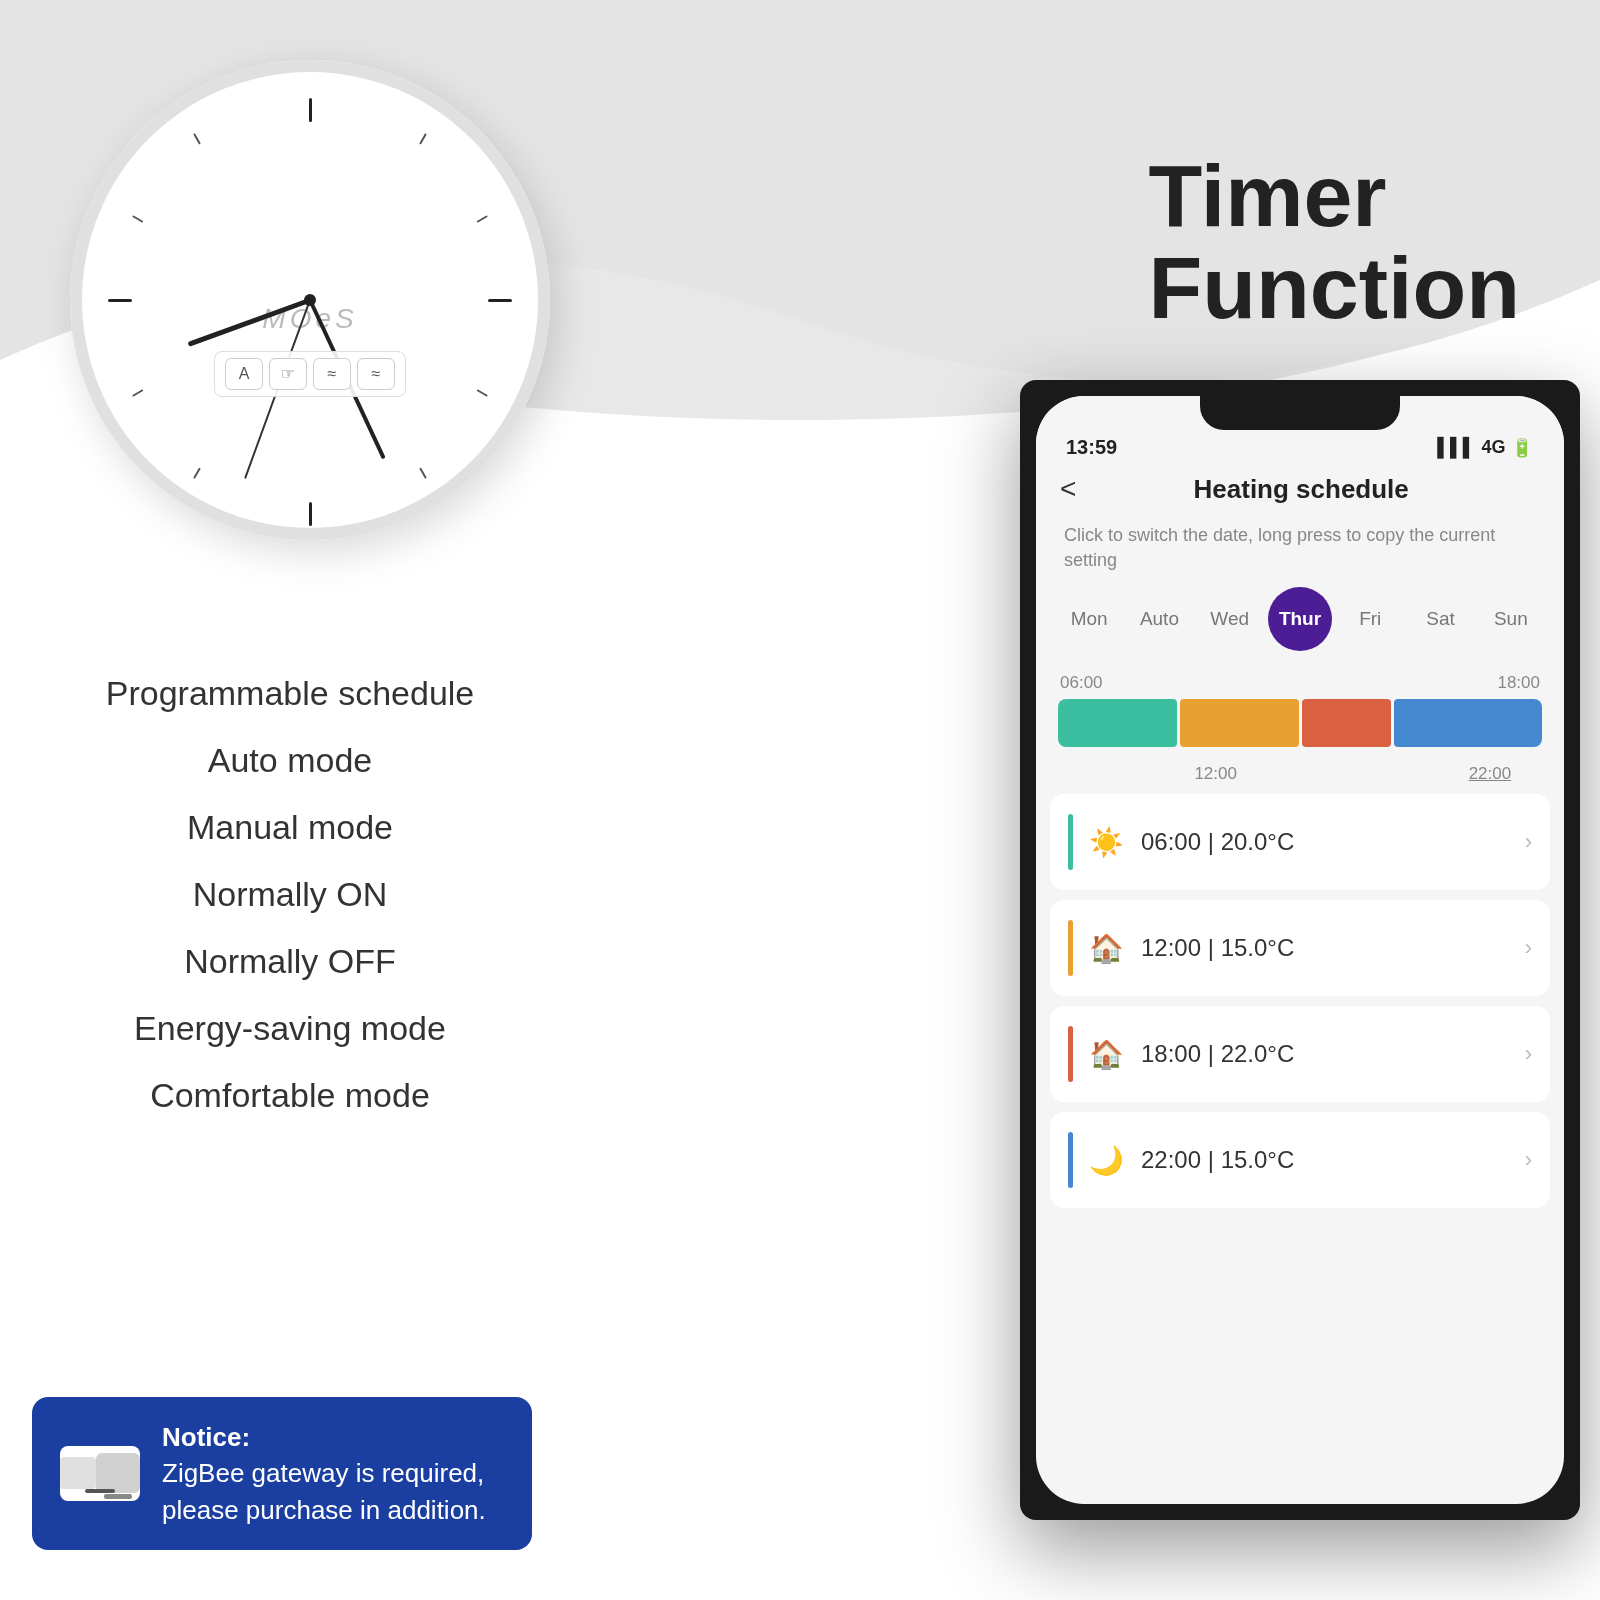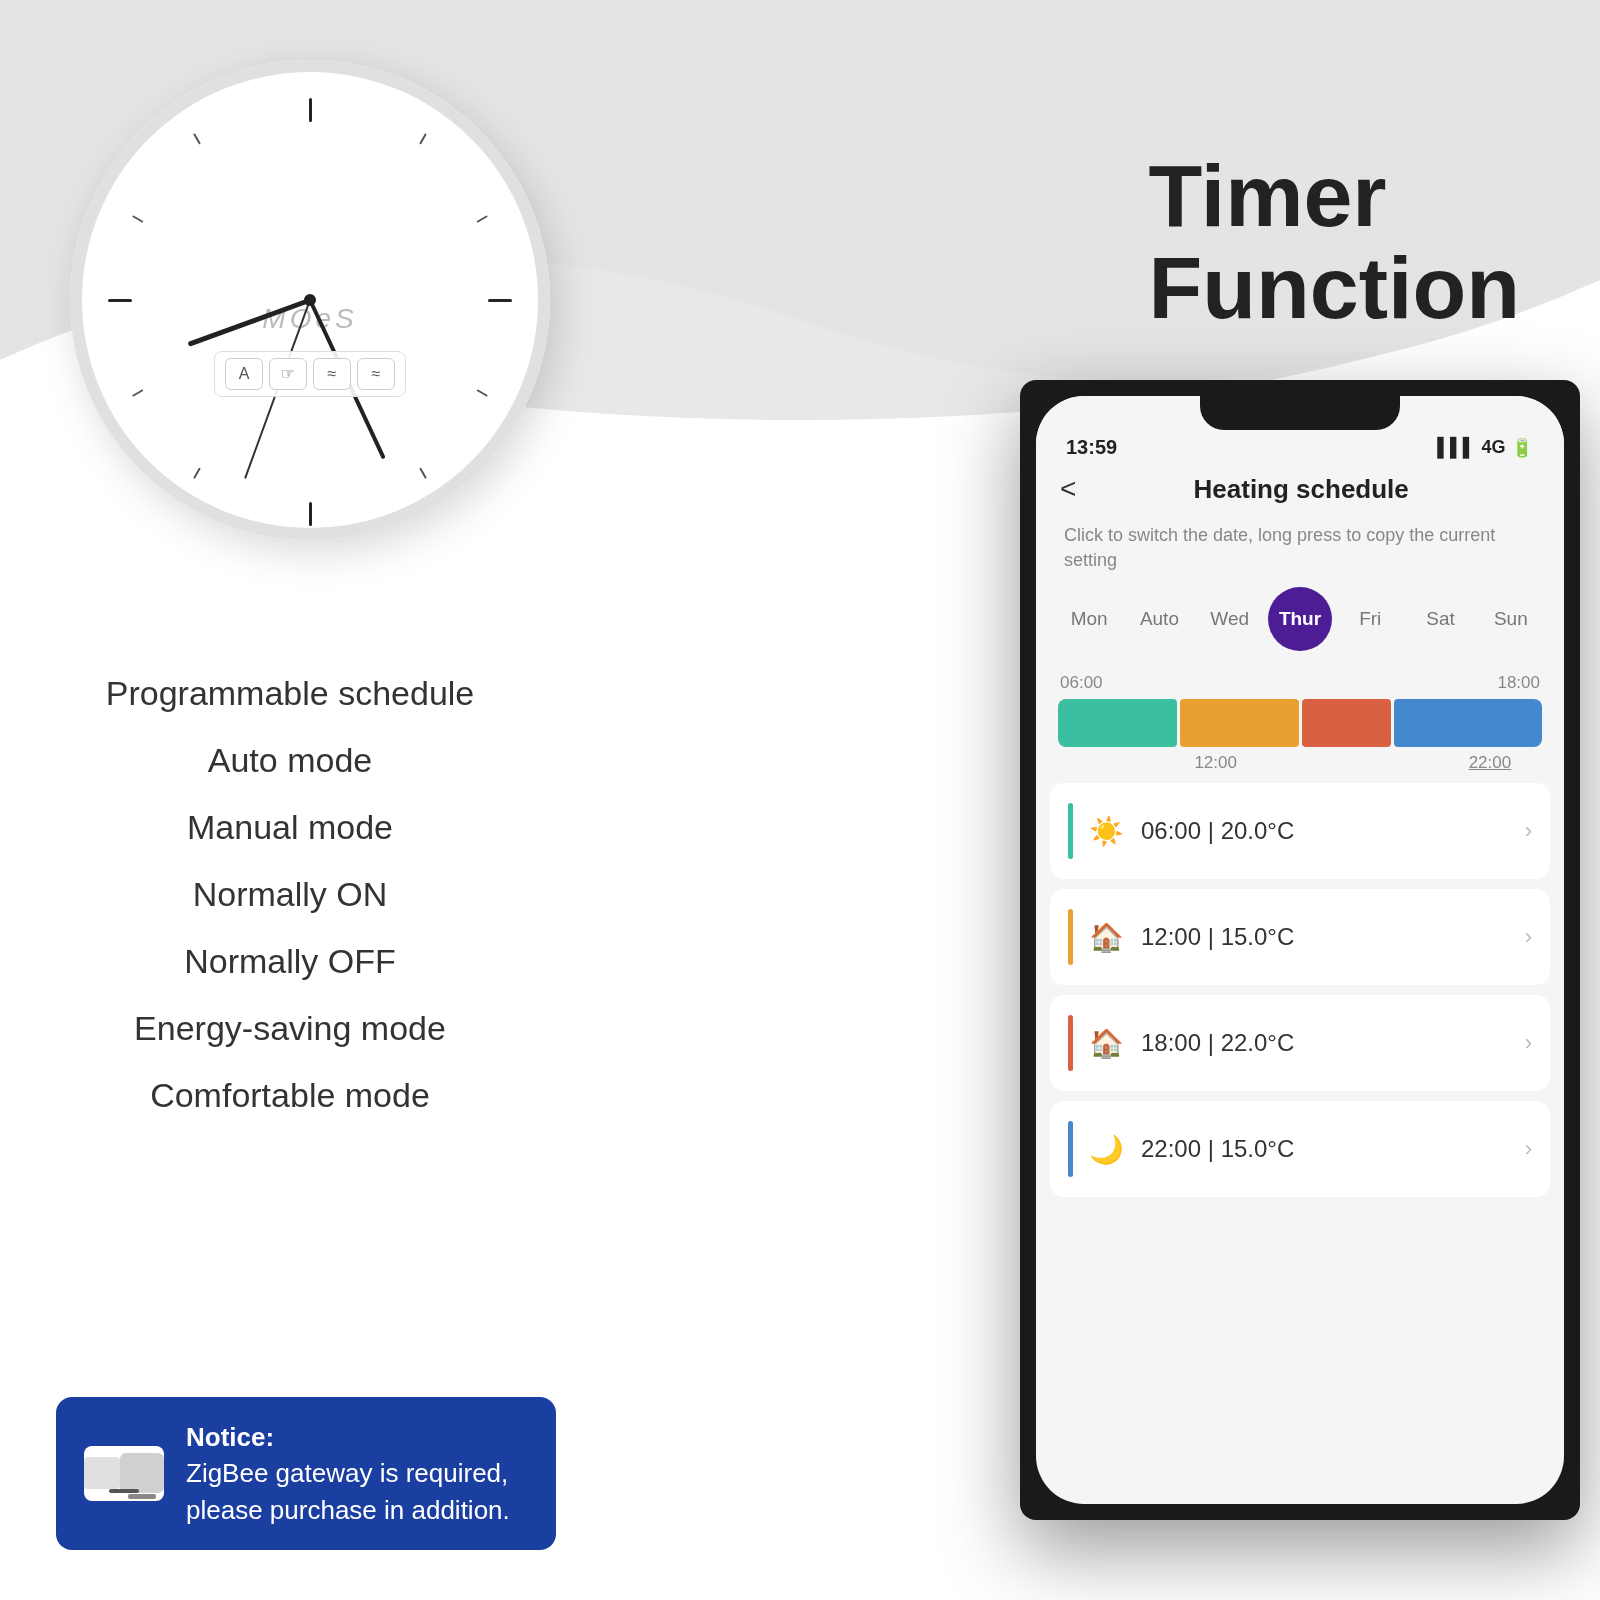--- a/index.html
+++ b/index.html
@@ -204,21 +204,21 @@
       color: #333;
       text-align: center;
       padding: 14px 0;
       font-weight: 500;
     }
 
     
     .notice-box {
       position: absolute;
       bottom: 50px;
-      left: 56px;
+      left: 32px;
       width: 500px;
       background: #1a3fa0;
       border-radius: 16px;
       display: flex;
       align-items: center;
       padding: 22px 28px;
       gap: 22px;
     }
 
     .notice-device {
@@ -406,21 +406,21 @@
     .timeline-seg {
       height: 100%;
       border-radius: 4px;
     }
 
     .timeline-sublabels {
       display: flex;
       justify-content: space-between;
       font-size: 17px;
       color: #888;
-      padding: 6px 2px 0;
+      padding: 17px 2px 0;
     }
 
     
     .schedule-list {
       padding: 10px 14px;
     }
 
     .schedule-item {
       display: flex;
       align-items: center;

